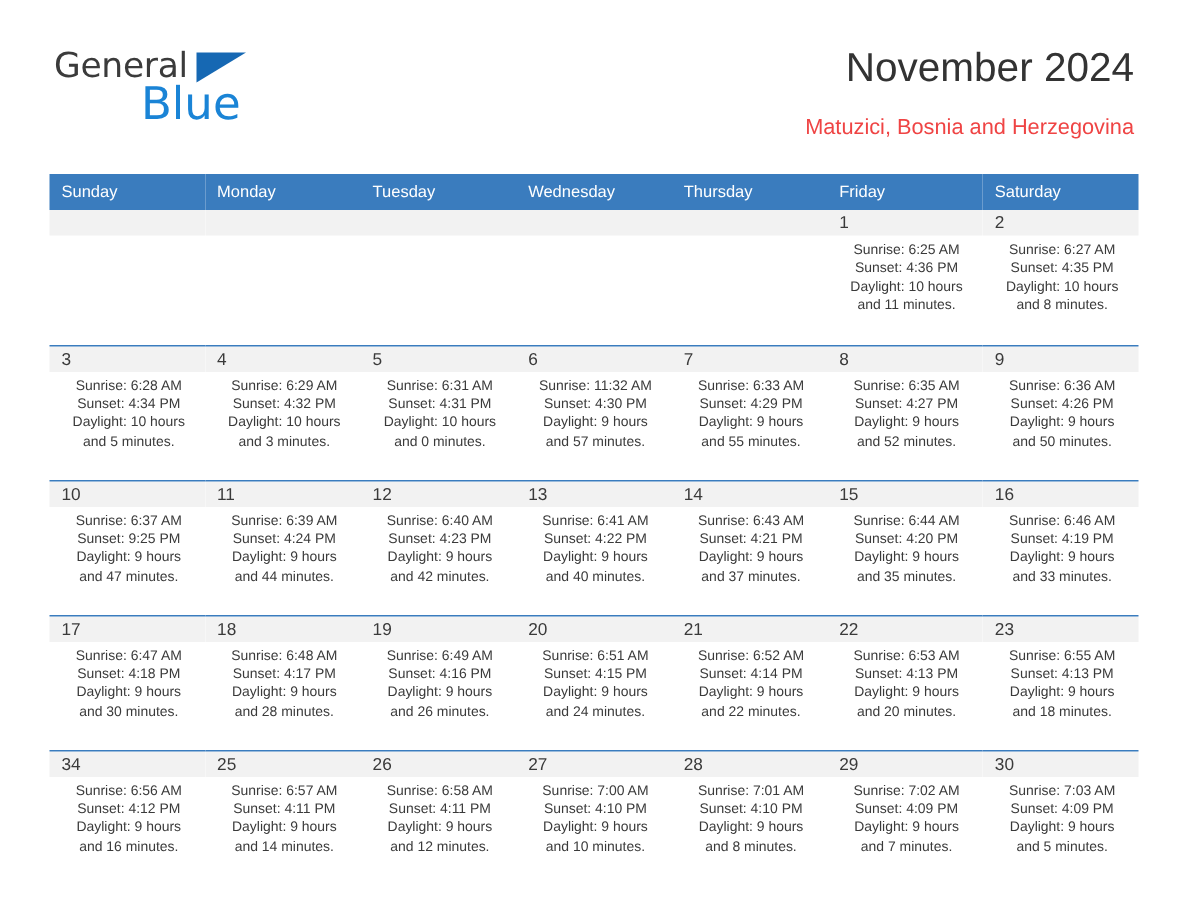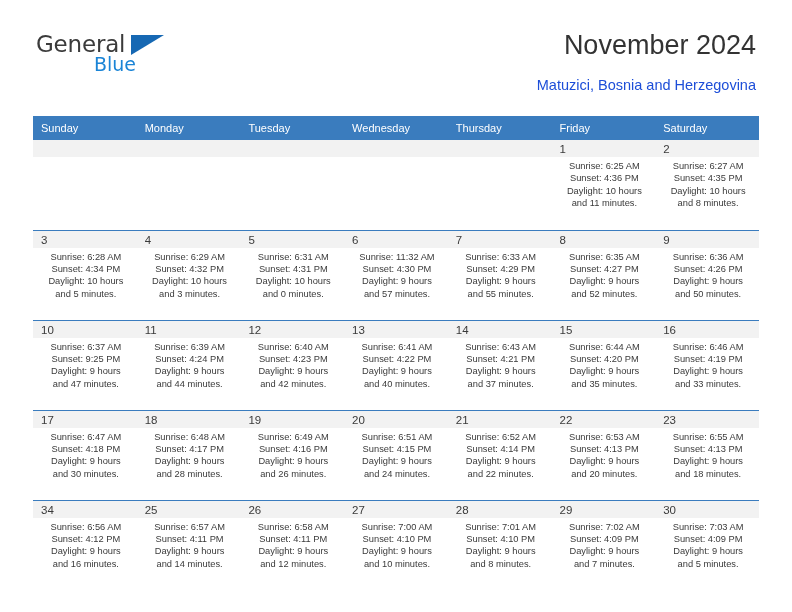--- a/index.html
+++ b/index.html
@@ -49,21 +49,21 @@
     left: 95px;
     top: 2px;
     width: 0; height: 0;
     border-left: 33px solid #1668b3;
     border-bottom: 20px solid transparent;
   }
   .logo-blue {
     position: absolute;
     left: 58px;
     top: 22px;
-    font-size: 19px;
+    font-size: 30px;
     color: #1a84d6;
     line-height: 1;
     font-family: "DejaVu Sans", sans-serif;
     font-weight: 400;
   }
   .title {
     position: absolute;
     right: 36px;
     top: 31px;
     font-size: 27px;
@@ -71,21 +71,21 @@
     font-weight: 400;
     letter-spacing: 0px;
     line-height: 1.1;
     white-space: nowrap;
   }
   .subtitle {
     position: absolute;
     right: 36px;
     top: 77px;
     font-size: 14.5px;
-    color: #1d4ed8;
+    color: #ef4444;
     font-weight: 400;
     text-align: center;
     white-space: nowrap;
   }
 
   
   .calendar {
     position: absolute;
     left: 33px;
     top: 116px;

